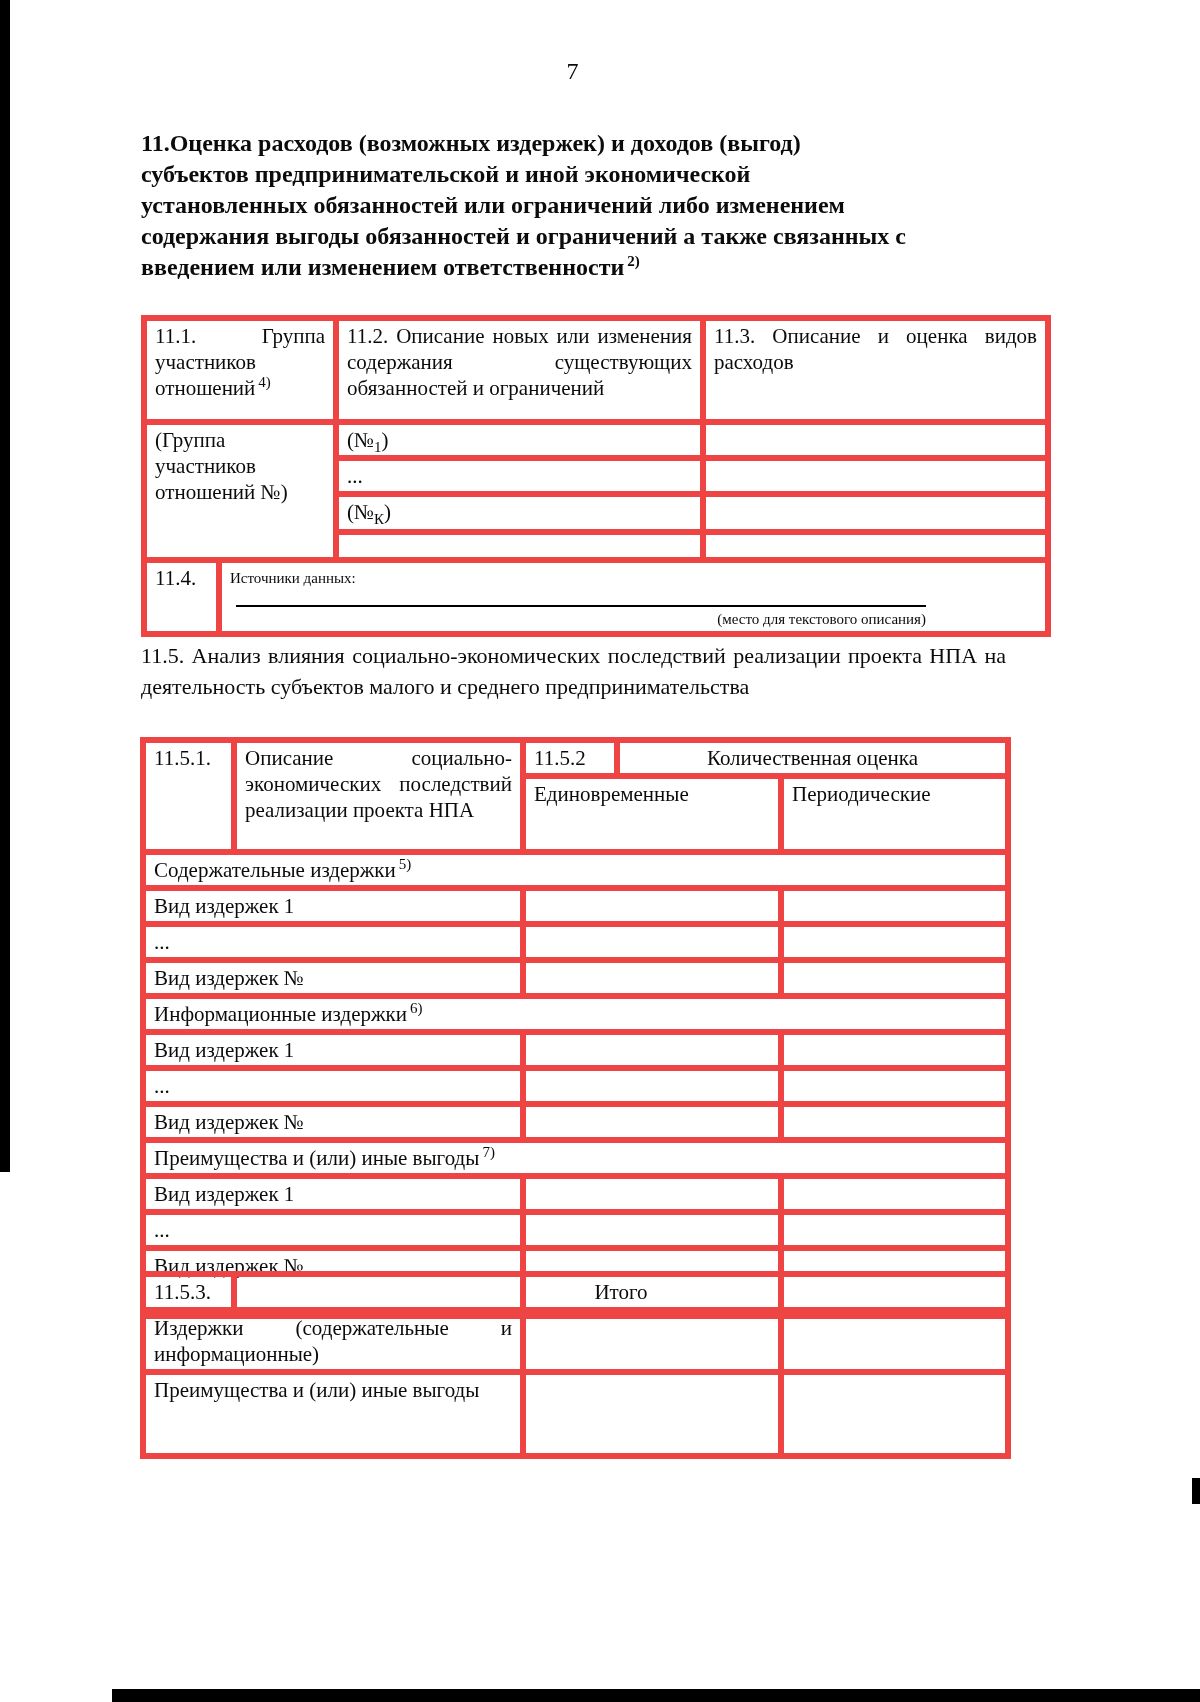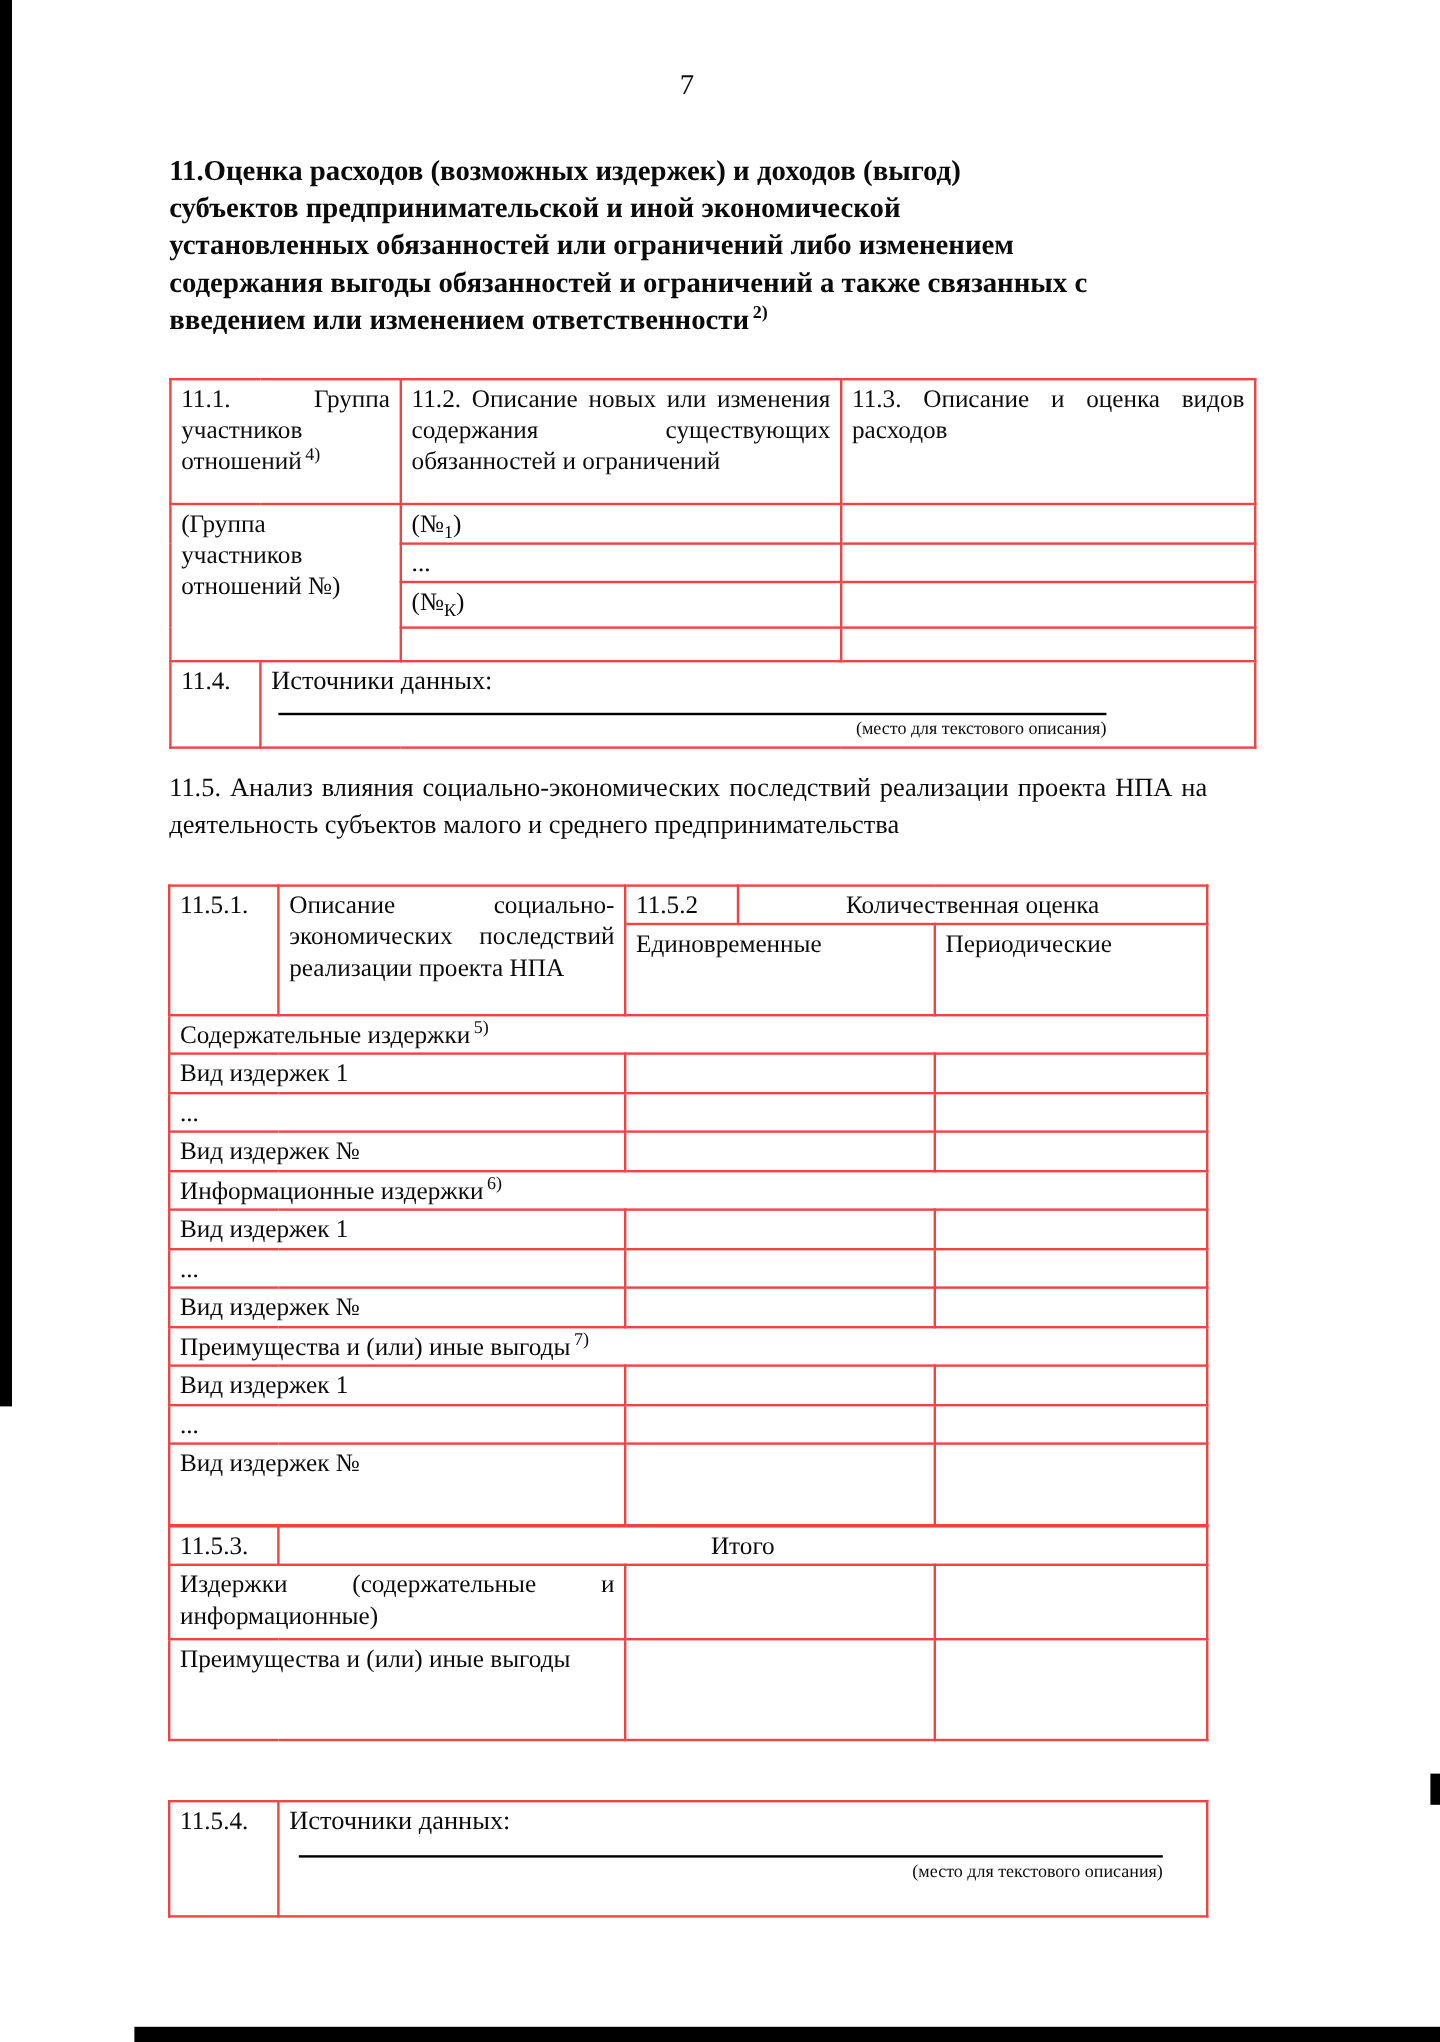--- a/index.html
+++ b/index.html
@@ -24,21 +24,21 @@
   .heading {
     position:absolute; top:128px; left:141px; width:865px;
     text-align:left; font-weight:bold; font-size:24px; line-height:31px;
   }
   sup { font-size:15px; line-height:0; }
   sub { font-size:15px; line-height:0; }
   .fn-sup { margin-left:3px; }
 
   table { position:absolute; border-collapse:collapse; table-layout:fixed; }
   td {
-    border:2px solid #ef4444;
+    border:6px solid #ef4444;
     padding:2px 8px;
     vertical-align:top;
     font-size:21px;
     line-height:26px;
     overflow:hidden;
   }
   .just   { text-align:justify; }
   .center { text-align:center; }
 
   .t1 { left:141px; top:315px; width:904px; }
@@ -50,21 +50,21 @@
   .h76 { height:76px; }  .h72{ height:72px; } .h68{ height:68px; }
   .h62 { height:62px; }  .h38{ height:38px; } .h33{ height:33px; }
   .h32 { height:32px; }  .h30{ height:30px; } .h28{ height:28px; }
   .h26 { height:26px; }
 
   .para-11-5 {
     position:absolute; top:640px; left:141px; width:865px;
     font-size:22px; line-height:31px; text-align:justify;
   }
 
-  .src-label { font-size:22px; line-height:26px; }
+  .src-label { font-size:15px; line-height:26px; }
   .fill-wrap-1 { margin-top:12px; margin-left:6px; width:690px; }
   .fill-wrap-2 { margin-top:14px; margin-left:8px; width:720px; }
   .fill-line { border-bottom:2px solid #000; height:2px; }
   .src-caption { text-align:right; font-size:15px; line-height:20px; padding-top:2px; }
 </style>
 </head>
 <body>
 
 <div class="page">
 
@@ -224,32 +224,14 @@
       <td></td>
     </tr>
     <tr class="h84">
       <td colspan="2" class="just">Преимущества и (или) иные выгоды</td>
       <td></td>
       <td></td>
     </tr>
   </tbody>
     </table>
 
-  <table class="t4">
-    <colgroup>
-        <col style="width:91px">
-        <col style="width:774px">
-      </colgroup>
-    <tbody>
-        <tr class="h96">
-      <td>11.5.4.</td>
-      <td>
-        <div class="src-label">Источники данных:</div>
-        <div class="fill-wrap-2">
-          <div class="fill-line"></div>
-          <div class="src-caption">(место для текстового описания)</div>
-        </div>
-      </td>
-    </tr>
-  </tbody>
-    </table>
 
 </div>
 
 </body></html>

